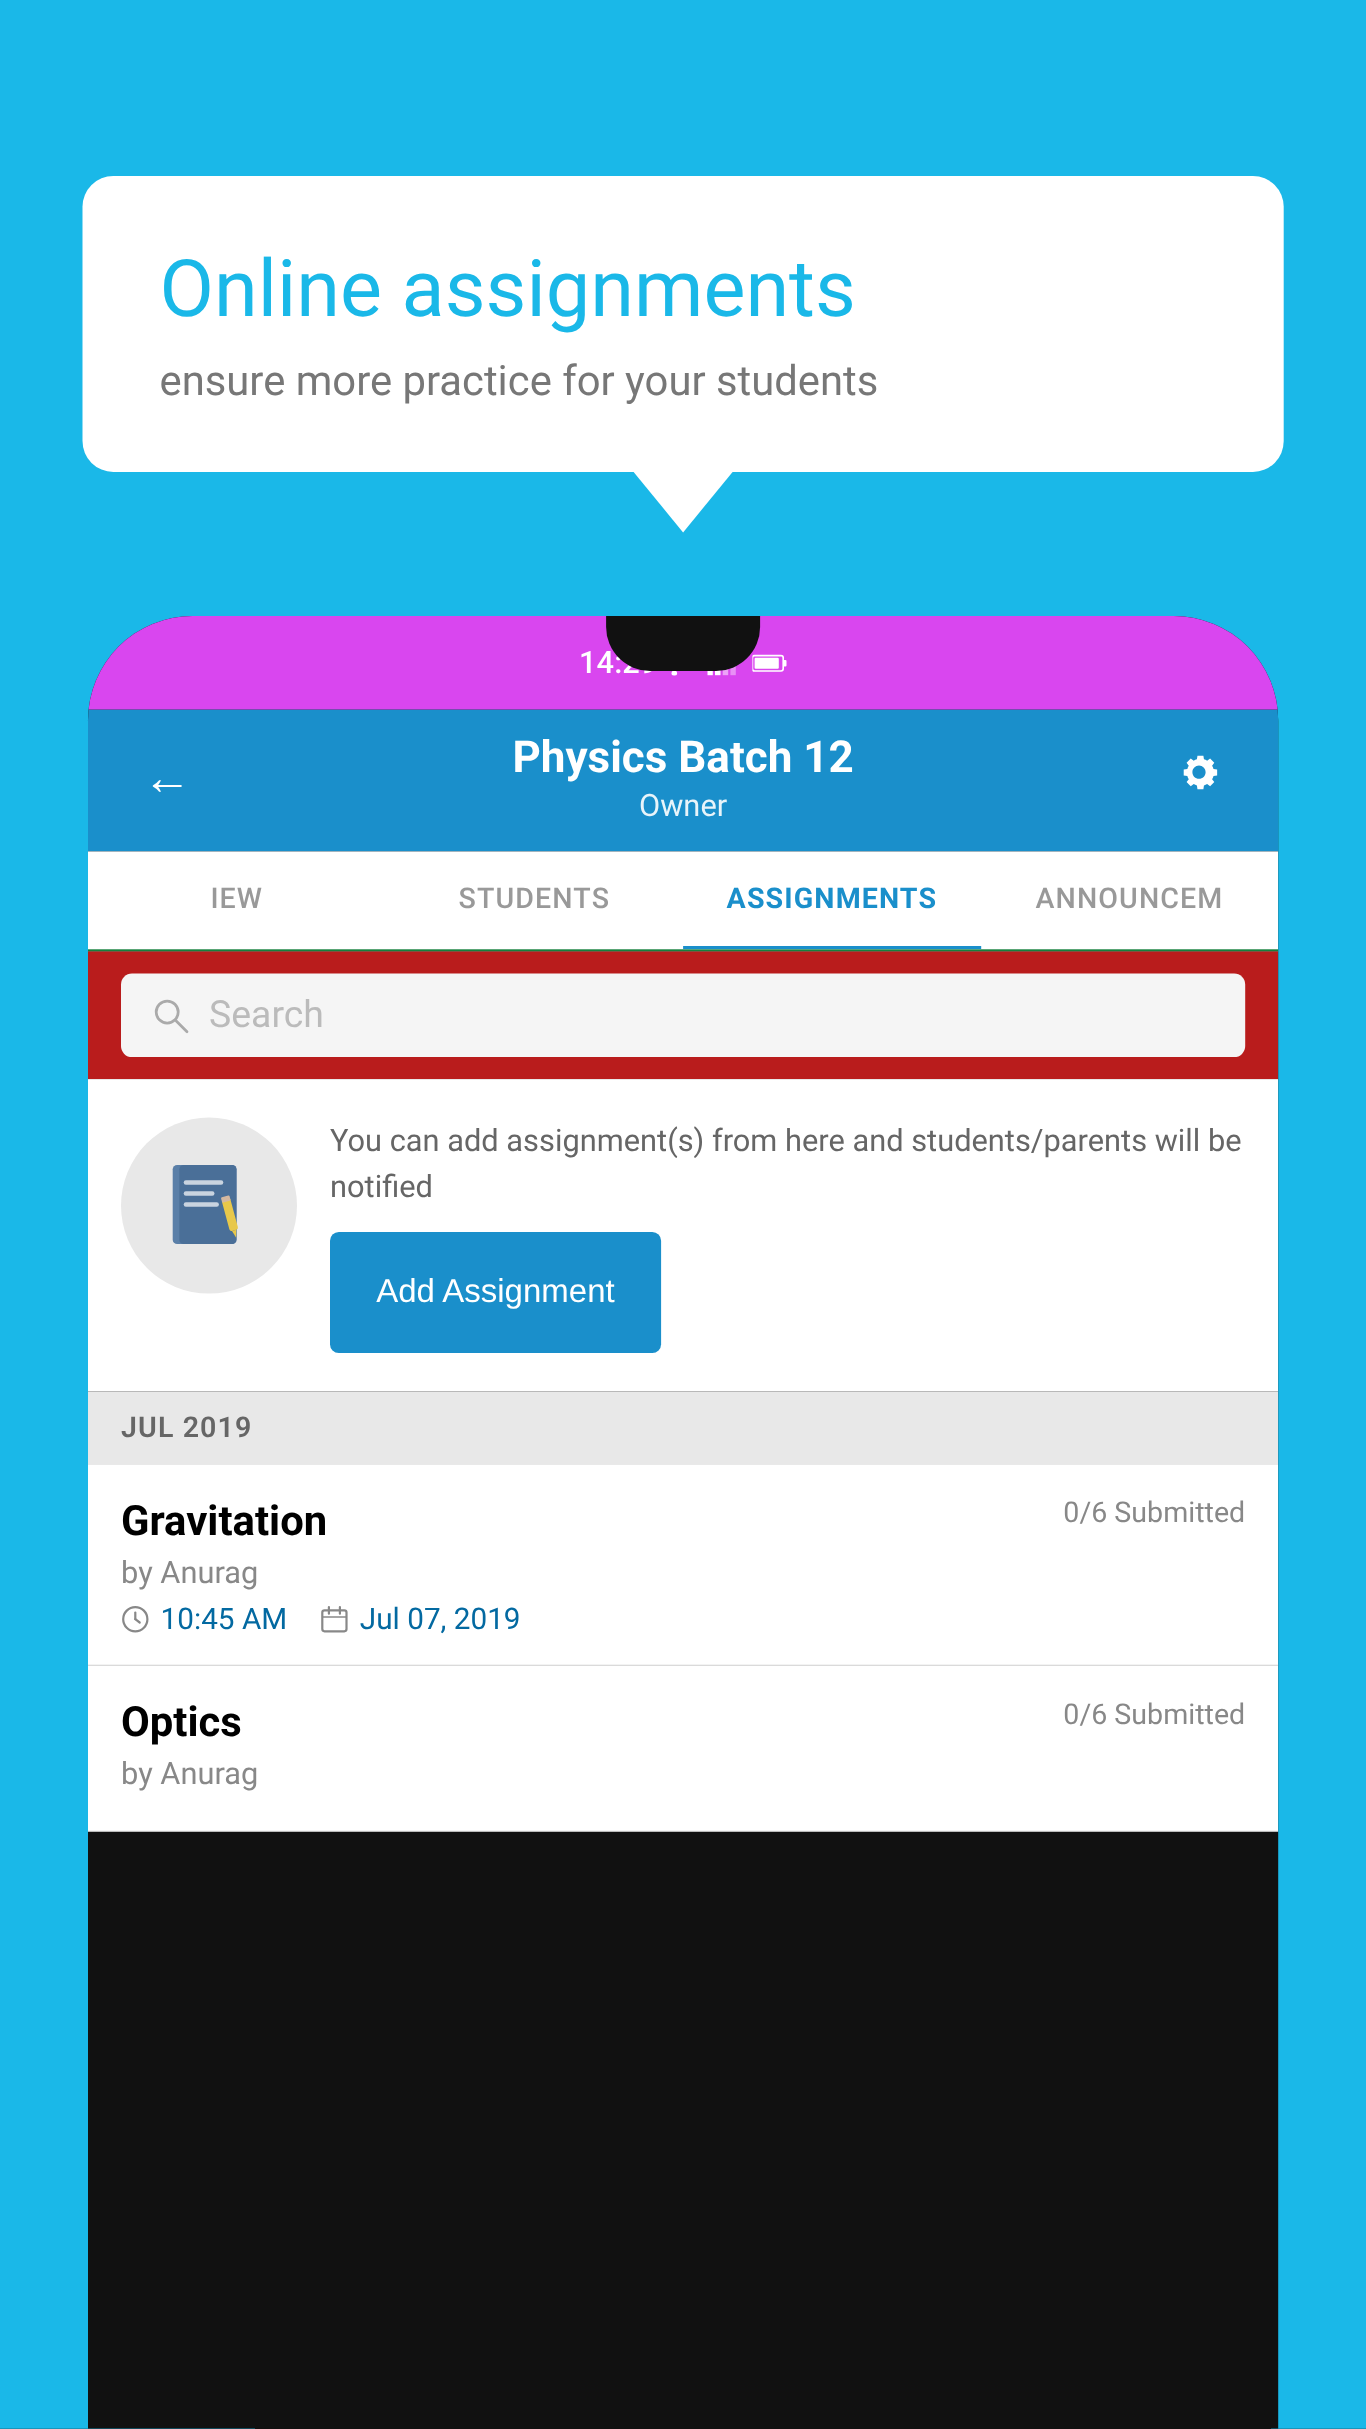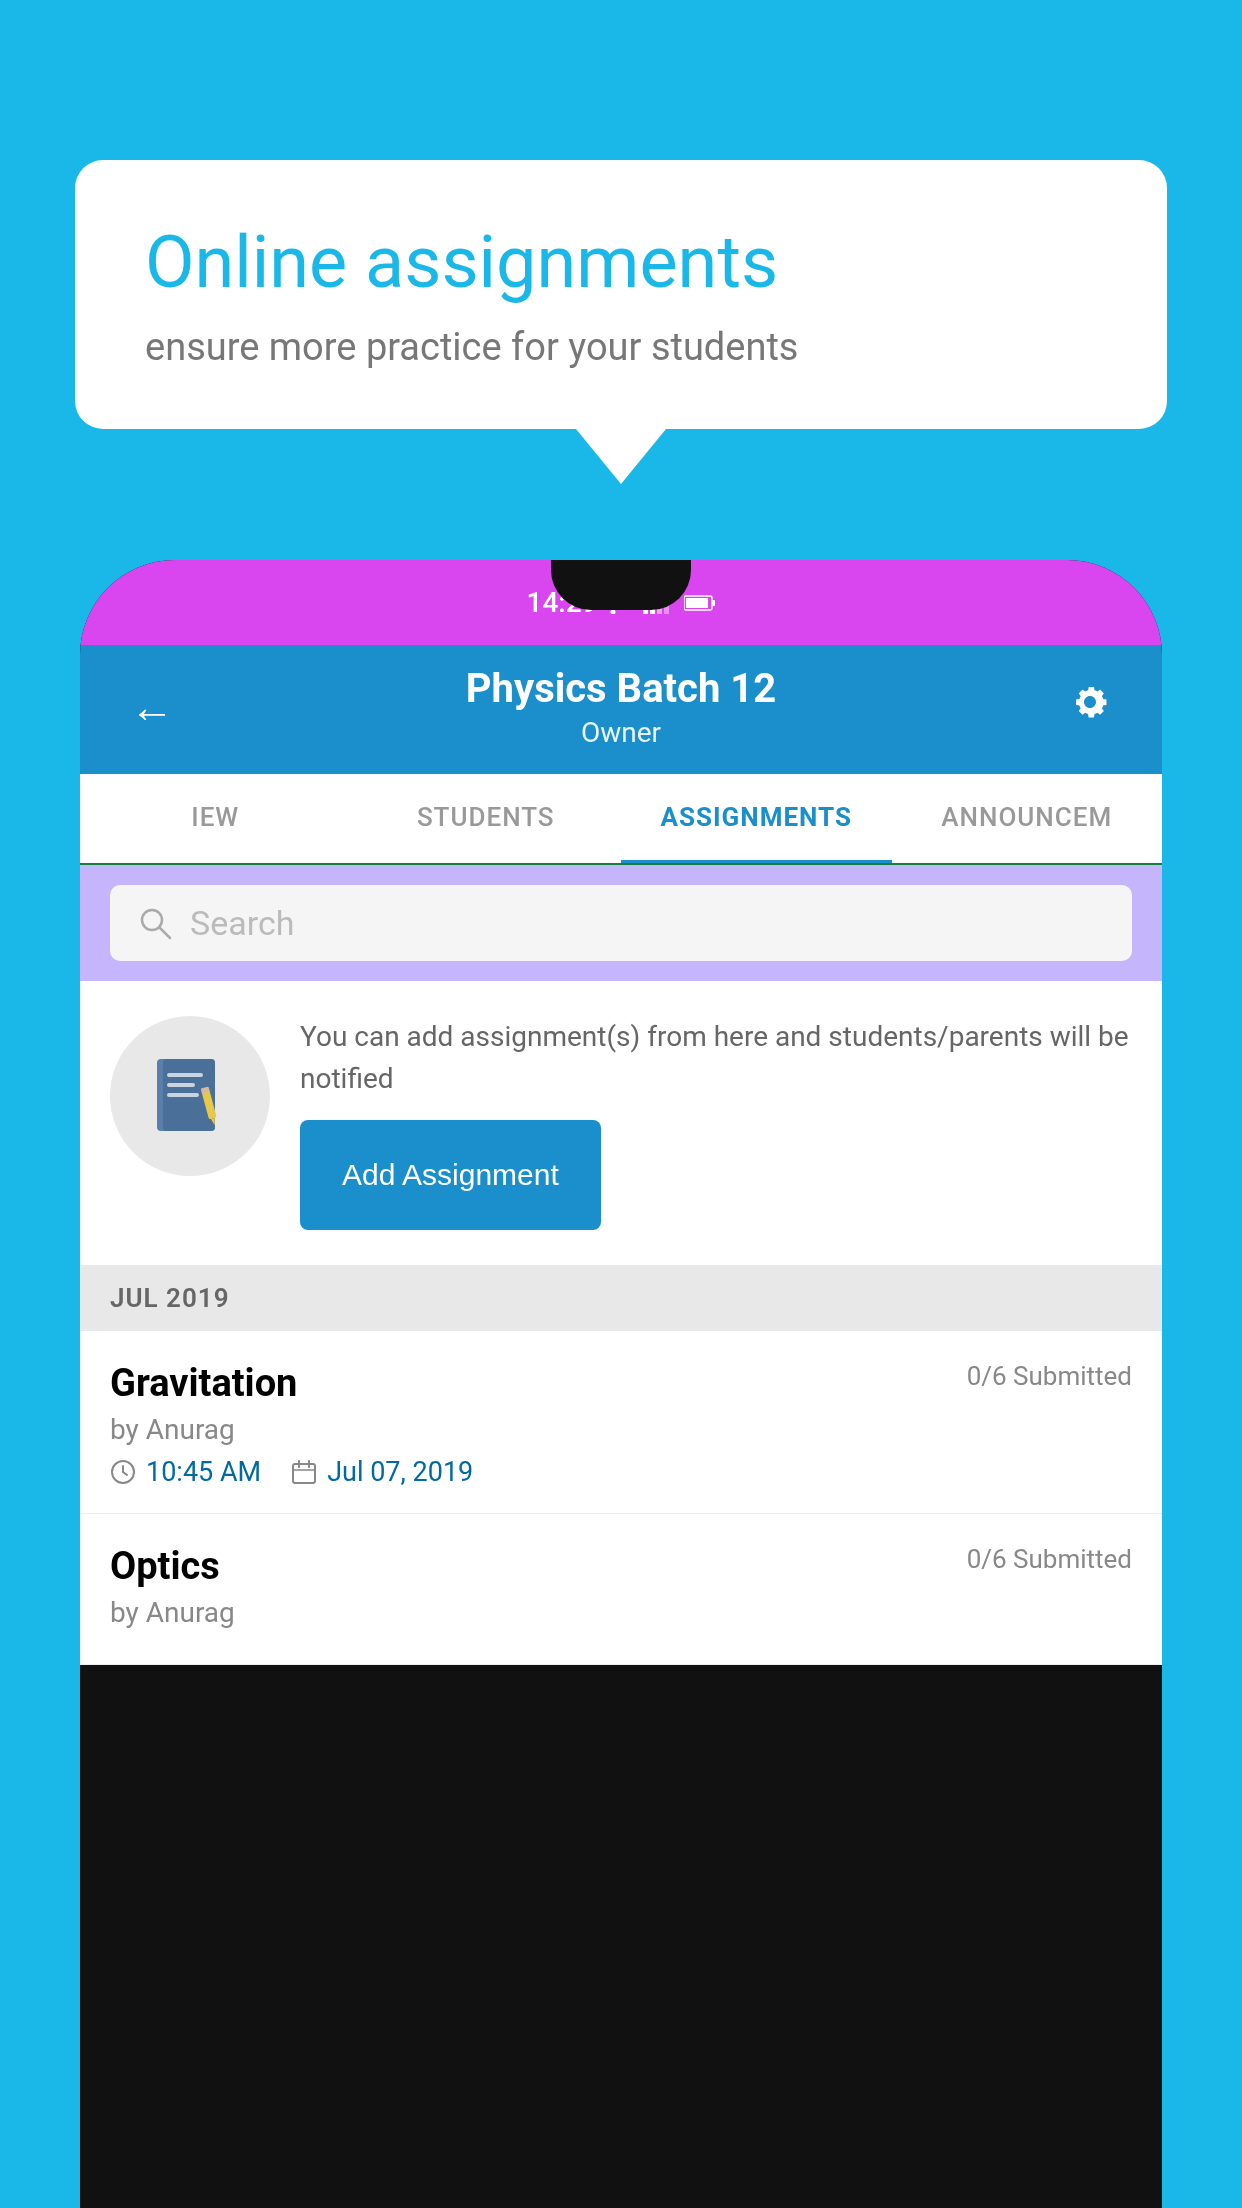--- a/index.html
+++ b/index.html
@@ -152,21 +152,21 @@
       text-overflow: ellipsis;
     }
     .tab-item.active {
       color: #1a8fcb;
       border-bottom: 3px solid #1a8fcb;
       font-weight: 700;
     }
 
     
     .search-container {
-      background: #c4b5fd;
+      background: #b91c1c;
       padding: 20px 30px;
     }
     .search-bar {
       background: #f5f5f5;
       border-radius: 10px;
       display: flex;
       align-items: center;
       padding: 18px 28px;
       gap: 18px;
     }

